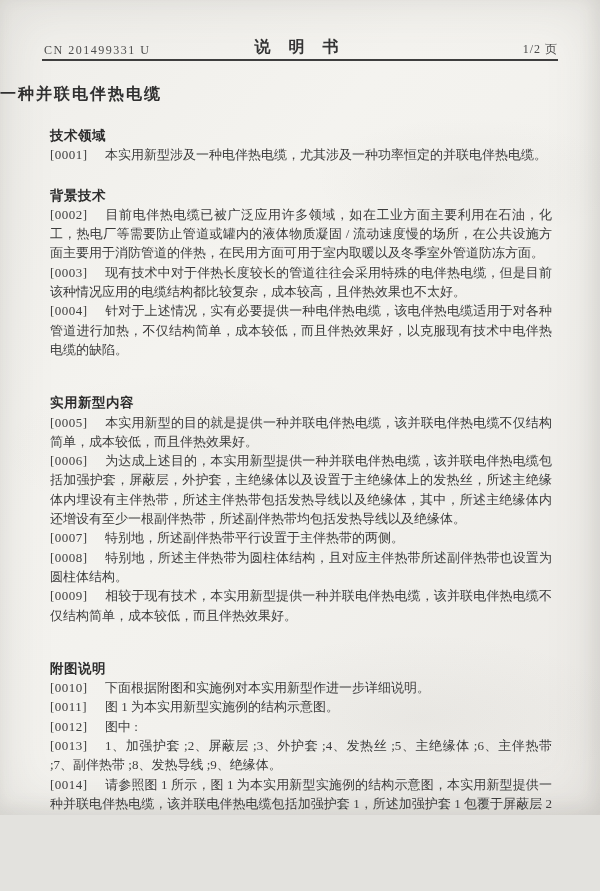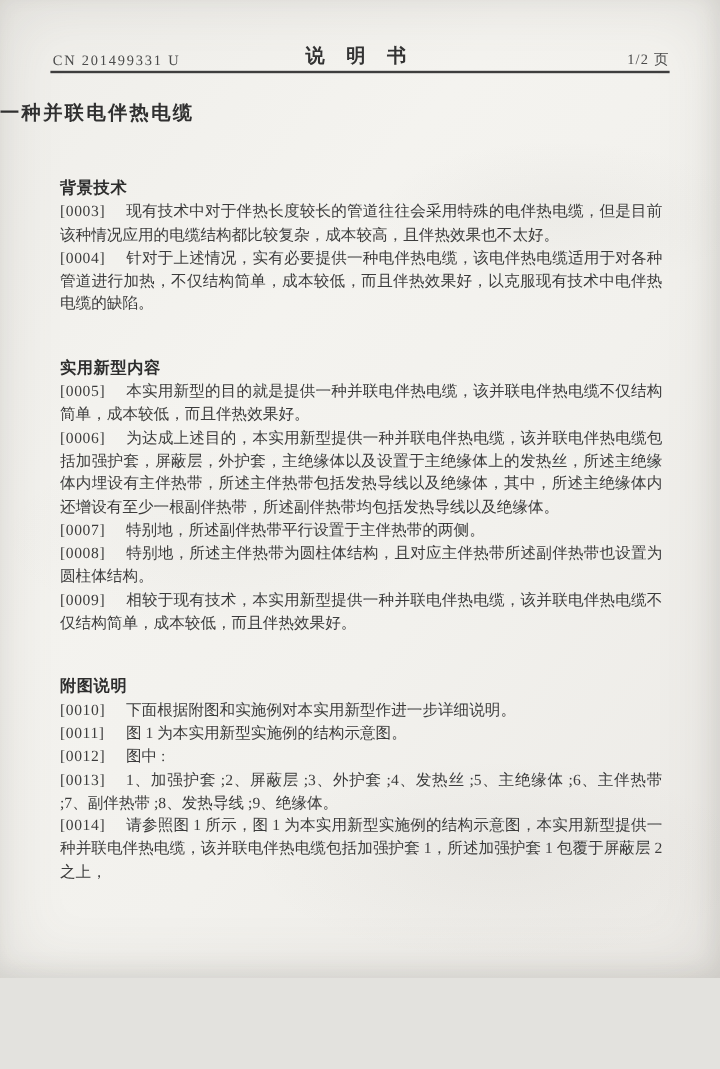--- a/index.html
+++ b/index.html
@@ -143,22 +143,27 @@
   <div class="header">
     <span class="doc-number">CN 201499331 U</span>
     <span class="doc-type">说明书</span>
     <span class="page-indicator">1/2 页</span>
   </div>
   <div class="header-rule"></div>
 
   <div class="doc-title">一种并联电伴热电缆</div>
 
   <main class="body-text" id="sections-root">
+      <section class="section s0">
+        <h2>技术领域</h2>
+        <p><span class="pnum">[0001]</span><span>本实用新型涉及一种电伴热电缆，尤其涉及一种功率恒定的并联电伴热电缆。</span></p>
+      </section>
       <section class="section s1">
         <h2>背景技术</h2>
+        <p><span class="pnum">[0002]</span><span>目前电伴热电缆已被广泛应用许多领域，如在工业方面主要利用在石油，化工，热电厂等需要防止管道或罐内的液体物质凝固 / 流动速度慢的场所，在公共设施方面主要用于消防管道的伴热，在民用方面可用于室内取暖以及冬季室外管道防冻方面。</span></p>
         <p><span class="pnum">[0003]</span><span>现有技术中对于伴热长度较长的管道往往会采用特殊的电伴热电缆，但是目前该种情况应用的电缆结构都比较复杂，成本较高，且伴热效果也不太好。</span></p>
         <p><span class="pnum">[0004]</span><span>针对于上述情况，实有必要提供一种电伴热电缆，该电伴热电缆适用于对各种管道进行加热，不仅结构简单，成本较低，而且伴热效果好，以克服现有技术中电伴热电缆的缺陷。</span></p>
       </section>
       <section class="section s2">
         <h2>实用新型内容</h2>
         <p><span class="pnum">[0005]</span><span>本实用新型的目的就是提供一种并联电伴热电缆，该并联电伴热电缆不仅结构简单，成本较低，而且伴热效果好。</span></p>
         <p><span class="pnum">[0006]</span><span>为达成上述目的，本实用新型提供一种并联电伴热电缆，该并联电伴热电缆包括加强护套，屏蔽层，外护套，主绝缘体以及设置于主绝缘体上的发热丝，所述主绝缘体内埋设有主伴热带，所述主伴热带包括发热导线以及绝缘体，其中，所述主绝缘体内还增设有至少一根副伴热带，所述副伴热带均包括发热导线以及绝缘体。</span></p>
         <p><span class="pnum">[0007]</span><span>特别地，所述副伴热带平行设置于主伴热带的两侧。</span></p>
         <p><span class="pnum">[0008]</span><span>特别地，所述主伴热带为圆柱体结构，且对应主伴热带所述副伴热带也设置为圆柱体结构。</span></p>
         <p><span class="pnum">[0009]</span><span>相较于现有技术，本实用新型提供一种并联电伴热电缆，该并联电伴热电缆不仅结构简单，成本较低，而且伴热效果好。</span></p>

